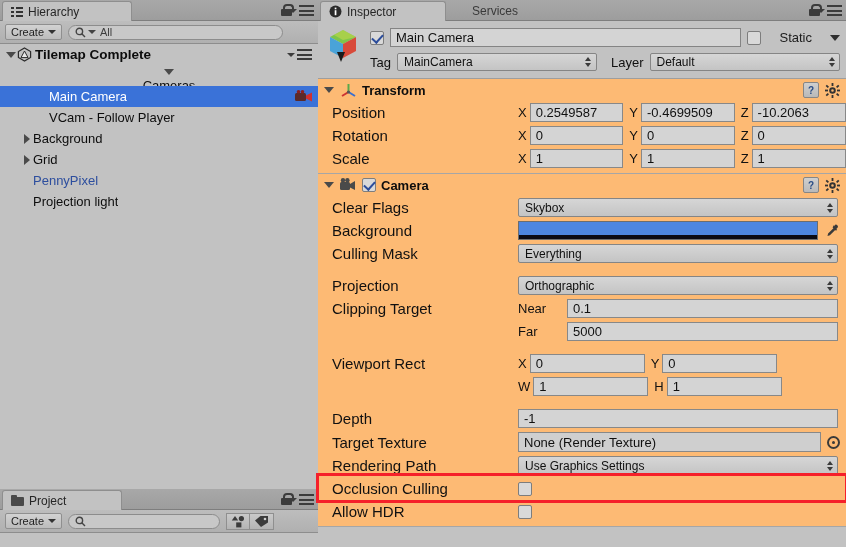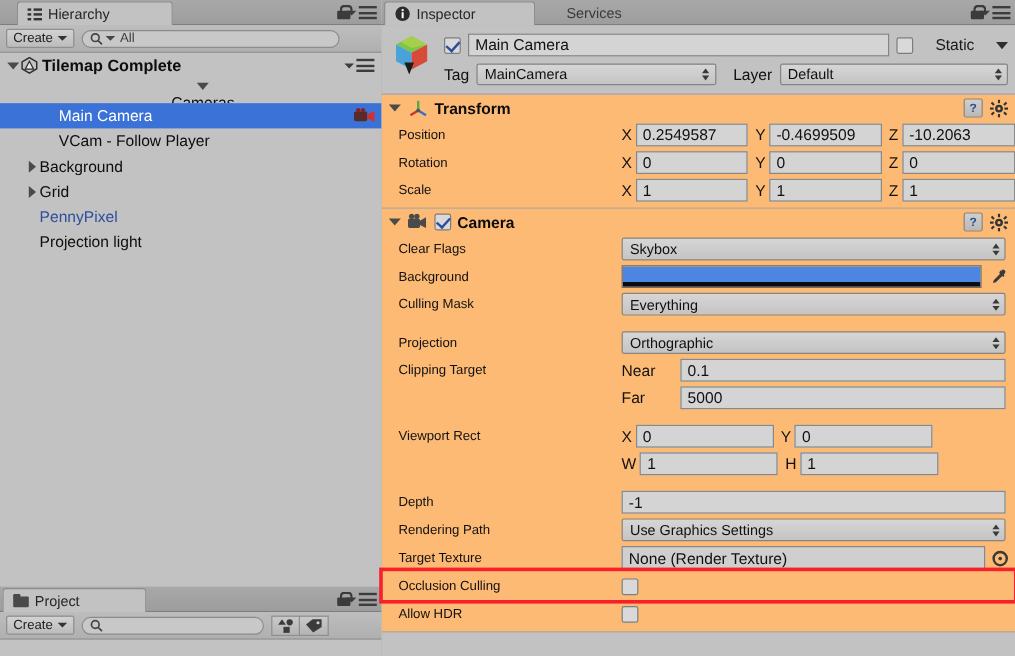--- a/index.html
+++ b/index.html
@@ -142,21 +142,21 @@
   .comp-head .title { font-weight:bold; font-size:13px; color:#0d0d0d; }
   .headicons { position:absolute; right:6px; top:3px; display:flex; align-items:center; gap:6px; }
   .bookicon {
     width:16px;height:16px;background:linear-gradient(#cfcfcf,#b9b9b9);
     border:1px solid #868686;border-radius:2px;
     display:flex;align-items:center;justify-content:center;font-size:10px;color:#2a4d86;font-weight:bold;
   }
   .gearicon { width:15px;height:15px; }
 
   .prow { height:23px; display:flex; align-items:center; padding-left:14px; }
-  .prow .plabel { width:186px; flex:0 0 186px; font-size:11px; color:#111; }
+  .prow .plabel { width:186px; flex:0 0 186px; font-size:15px; color:#111; }
   .field {
     height:19px; background:#d4d4d4; border:1px solid #888;
     display:flex; align-items:center; padding:0 5px;
     font-size:13px; color:#101010; overflow:hidden; white-space:nowrap;
   }
   .axis { font-size:13px; color:#111; margin-right:3px; }
   .vec { display:flex; align-items:center; flex:1; gap:0; }
   .vec .seg { display:flex; align-items:center; flex:1; }
   .vec .seg .field { flex:1; }
 
@@ -181,21 +181,21 @@
     position:absolute; border:3px solid #f5202a; pointer-events:none;
   }
 </style>
 </head>
 <body>
 
 <div id="root">
 
   <div class="panel" id="hierarchy">
     <div class="tabbar">
-      <div class="tab active" style="left:14px;width:130px;">
+      <div class="tab active" style="left:2px;width:130px;">
         <span style="display:inline-flex;flex-direction:column;gap:2px;">
           <span style="display:flex;gap:2px;align-items:center;">
               <i style="width:3px;height:2px;background:#333;display:block;"></i>
               <i style="width:7px;height:2px;background:#333;display:block;"></i>
             </span>
           <span style="display:flex;gap:2px;align-items:center;">
               <i style="width:3px;height:2px;background:#333;display:block;"></i>
               <i style="width:7px;height:2px;background:#333;display:block;"></i>
             </span>
           <span style="display:flex;gap:2px;align-items:center;">
@@ -610,35 +610,35 @@
                   <span class="axis">H</span>
                   <div class="field" style="flex: 0 0 115px;">1</div>
                 </div>
               </div>
             </div>
             <div style="height: 9px;"></div>
             <div class="prow">
               <span class="plabel">Depth</span>
               <div class="field" style="flex: 1 1 0%; margin-right: 8px;">-1</div>
             </div>
+            <div class="prow" style="padding-right: 6px; height: 24px;">
+              <span class="plabel">Target Texture</span>
+              <div class="objfield">None (Render Texture)</div>
+              <span class="selcircle"></span>
+            </div>
             <div class="prow">
               <span class="plabel">Rendering Path</span>
               <div class="dropdown" style="flex: 1 1 0%; margin-right: 8px; height: 19px;">
                 <span>Use Graphics Settings</span>
                 <span class="updown">
                   <i class="u"></i>
                   <i class="d"></i>
                 </span>
               </div>
             </div>
-            <div class="prow" style="padding-right: 6px; height: 24px;">
-              <span class="plabel">Target Texture</span>
-              <div class="objfield">None (Render Texture)</div>
-              <span class="selcircle"></span>
-            </div>
             <div class="prow">
               <span class="plabel">Occlusion Culling</span>
               <span class="chk"></span>
             </div>
             <div class="prow">
               <span class="plabel">Allow HDR</span>
               <span class="chk"></span>
             </div>
           </div>
         </div>

